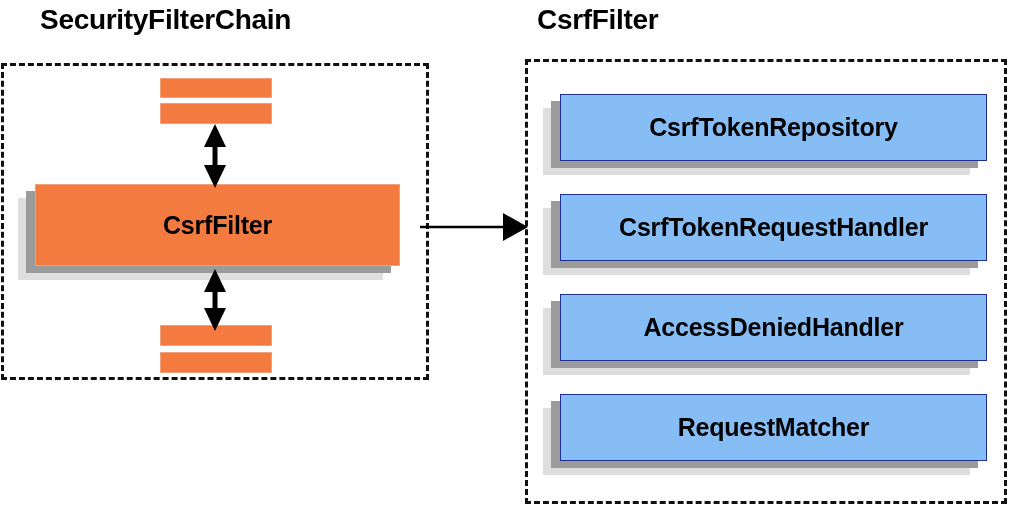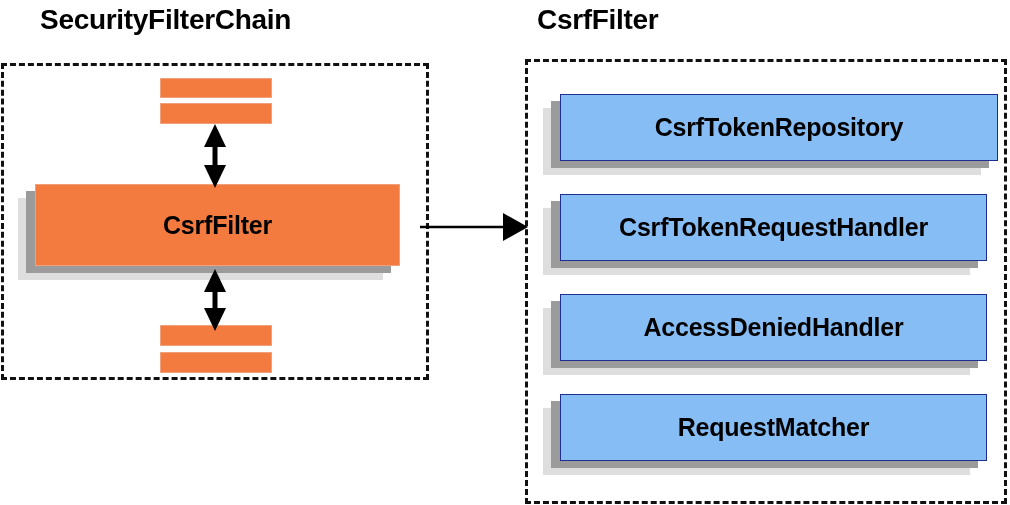--- a/index.html
+++ b/index.html
@@ -120,21 +120,21 @@
     </div>
   </div>
 
   <div class="bar" style="left:160px; top:325px; width:112px; height:21px;"></div>
   <div class="bar" style="left:160px; top:352px; width:112px; height:21px;"></div>
 
   <div class="panel-title" id="title-right">CsrfFilter</div>
 
   <div class="dashed-box" id="filter-box"></div>
 
-  <div class="node node-blue" style="left:560px; top:94px; width:427px; height:67px;padding-left:11px;">
+  <div class="node node-blue" style="left:560px; top:94px; width:427px; height:67px;">
     <div class="shadow-light"></div>
     <div class="shadow-dark"></div>
     <div class="face">
       <span class="label">CsrfTokenRepository</span>
     </div>
   </div>
 
   <div class="node node-blue" style="left:560px; top:194px; width:427px; height:67px;border-radius:27px;">
     <div class="shadow-light"></div>
     <div class="shadow-dark"></div>

